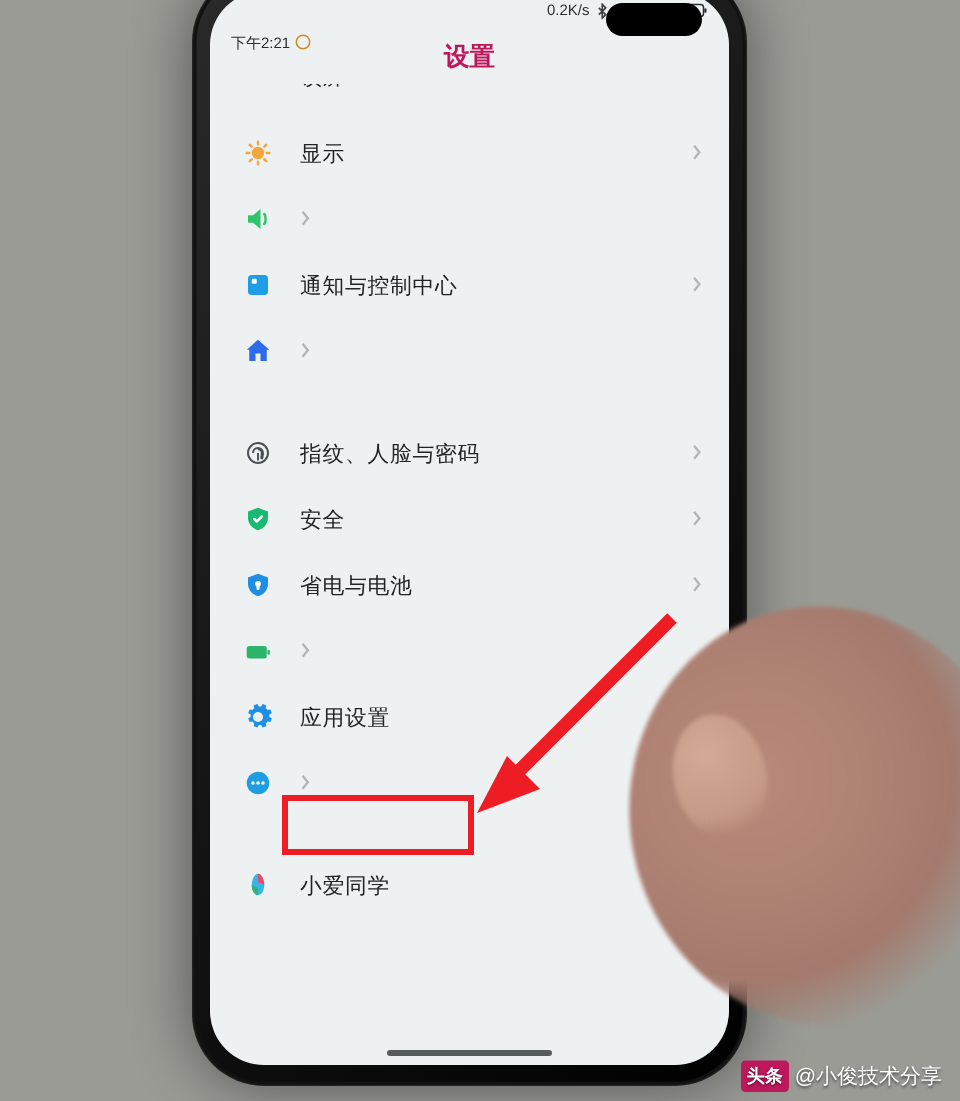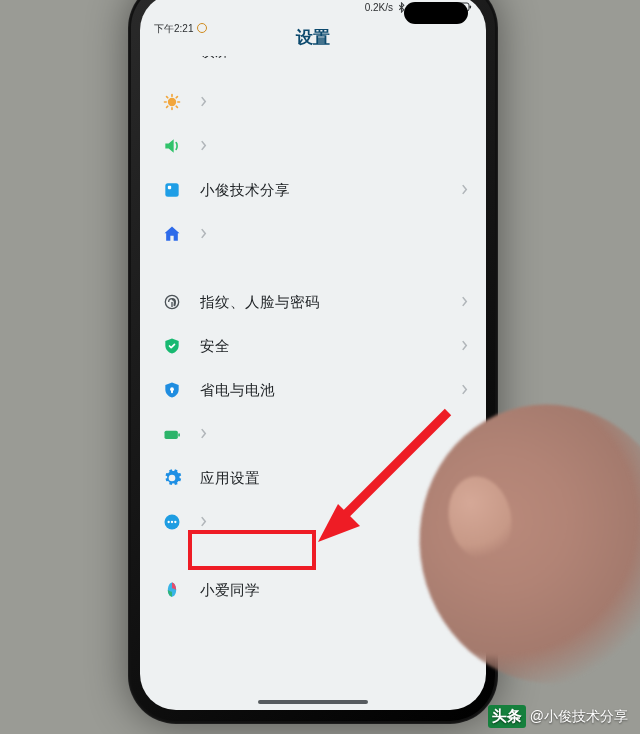--- a/index.html
+++ b/index.html
@@ -20,21 +20,21 @@
   
   .status{position:absolute;left:0;right:0;top:0;height:26px;padding:0 14px;display:flex;align-items:center;justify-content:space-between;font-size:10px;color:#2b2e30;}
   .status .left{display:flex;align-items:flex-end;gap:4px;margin-top:43px;}
   .status .right{display:flex;align-items:center;gap:3px;}
   .status .time::after{content:"";display:inline-block;width:10px;height:10px;margin-left:4px;border:1.3px solid #cf8b1f;border-radius:50%;box-sizing:border-box;position:relative;top:1px;}
   .ico{display:inline-flex;width:11px;height:11px;}
   .ico svg{width:100%;height:100%;}
   .batt{display:inline-flex;align-items:center;}
   .batt svg{width:20px;height:10px;}
   
-  .title{position:absolute;top:32px;left:0;right:0;text-align:center;font-size:17px;font-weight:600;color:#0c4a6e;}
+  .title{position:absolute;top:32px;left:0;right:0;text-align:center;font-size:17px;font-weight:600;color:#be185d;}
   
   .list{position:absolute;top:62px;left:0;right:0;bottom:0;overflow:hidden;}
   .row{position:relative;display:flex;align-items:center;height:44px;padding:0 18px 0 22px;}
   .row .ic{width:20px;height:20px;margin-right:18px;display:flex;align-items:center;justify-content:center;}
   .row .lbl{flex:1;font-size:14.5px;color:#202427;letter-spacing:.5px;}
   .row .chev{color:#a9aeb2;}
   .row .chev svg{width:7px;height:11px;}
   .gap{height:24px;}
   .partial{height:24px;align-items:flex-start;}
   .partial .ic{margin-top:-16px;}
@@ -44,21 +44,21 @@
   .hl{position:absolute;border:4px solid #ee1c25;box-sizing:border-box;pointer-events:none;}
   
   .arrow{position:absolute;pointer-events:none;}
   
   .finger{position:absolute;right:-40px;bottom:50px;width:260px;height:280px;border-radius:50%;background:radial-gradient(circle at 34% 38%,#b9897a 0%,#b18375 28%,#a47a6d 55%,rgba(140,105,95,0) 72%);filter:blur(1.5px);transform:rotate(-12deg);pointer-events:none;}
   .finger::after{content:"";position:absolute;left:36px;top:58px;width:62px;height:84px;border-radius:50%;background:radial-gradient(circle at 40% 30%,#d5a897 0%,#c79987 60%,rgba(0,0,0,0) 80%);}
   
   .gbar{position:absolute;left:50%;bottom:6px;transform:translateX(-50%);width:110px;height:4px;border-radius:3px;background:#30363a;opacity:.8;}
   
   .wm{position:absolute;right:12px;bottom:6px;color:#fff;font-size:14px;display:flex;align-items:center;gap:4px;text-shadow:0 1px 2px rgba(0,0,0,.6);}
-  .wm .tag{background:#15803d;color:#fff;font-size:15px;font-weight:700;padding:2px 4px;border-radius:3px;}
+  .wm .tag{background:#be185d;color:#fff;font-size:12px;font-weight:700;padding:2px 4px;border-radius:3px;}
 </style>
 </head>
 <body>
 
 <div class="bg"></div>
 
 <div class="phone">
   <div class="camera-pill"></div>
   <div class="screen">
 
@@ -116,20 +116,21 @@
 
       <div class="row">
         <span class="ic">
             <svg viewBox="0 0 24 24" stroke="#f2a63b" stroke-width="2" fill="#f2a63b">
               <circle cx="12" cy="12" r="4"></circle>
               <g stroke-linecap="round">
                 <path d="M12 3v2M12 19v2M3 12h2M19 12h2M5.5 5.5l1.4 1.4M17.1 17.1l1.4 1.4M5.5 18.5l1.4-1.4M17.1 6.9l1.4-1.4"></path>
               </g>
             </svg>
           </span>
+        <span class="lbl">显示</span>
         <span class="chev"><svg viewBox="0 0 8 12" fill="none" stroke="#b1b6ba" stroke-width="1.8">
               <path d="M2 1l4 5-4 5"></path>
             </svg></span>
       </div>
 
       <div class="row">
         <span class="ic">
             <svg viewBox="0 0 24 24" fill="#31c36b">
               <path d="M4 9v6h4l6 5V4L8 9H4z"></path>
               <path d="M17 8c1.5 1.5 1.5 6.5 0 8" fill="none" stroke="#31c36b" stroke-width="2" stroke-linecap="round"></path>
@@ -140,21 +141,21 @@
             </svg></span>
       </div>
 
       <div class="row">
         <span class="ic">
             <svg viewBox="0 0 24 24" fill="#1e9ee6">
               <rect x="4" y="4" width="16" height="16" rx="3"></rect>
               <rect x="7" y="7" width="4" height="4" rx="1" fill="#fff"></rect>
             </svg>
           </span>
-        <span class="lbl">小俊技术分享</span>
+        <span class="lbl">通知与控制中心</span>
         <span class="chev"><svg viewBox="0 0 8 12" fill="none" stroke="#b1b6ba" stroke-width="1.8">
               <path d="M2 1l4 5-4 5"></path>
             </svg></span>
       </div>
 
       <div class="row">
         <span class="ic">
             <svg viewBox="0 0 24 24" fill="#2e6bea">
               <path d="M12 3l9 8h-2v9h-5v-6H10v6H5v-9H3z"></path>
             </svg>

